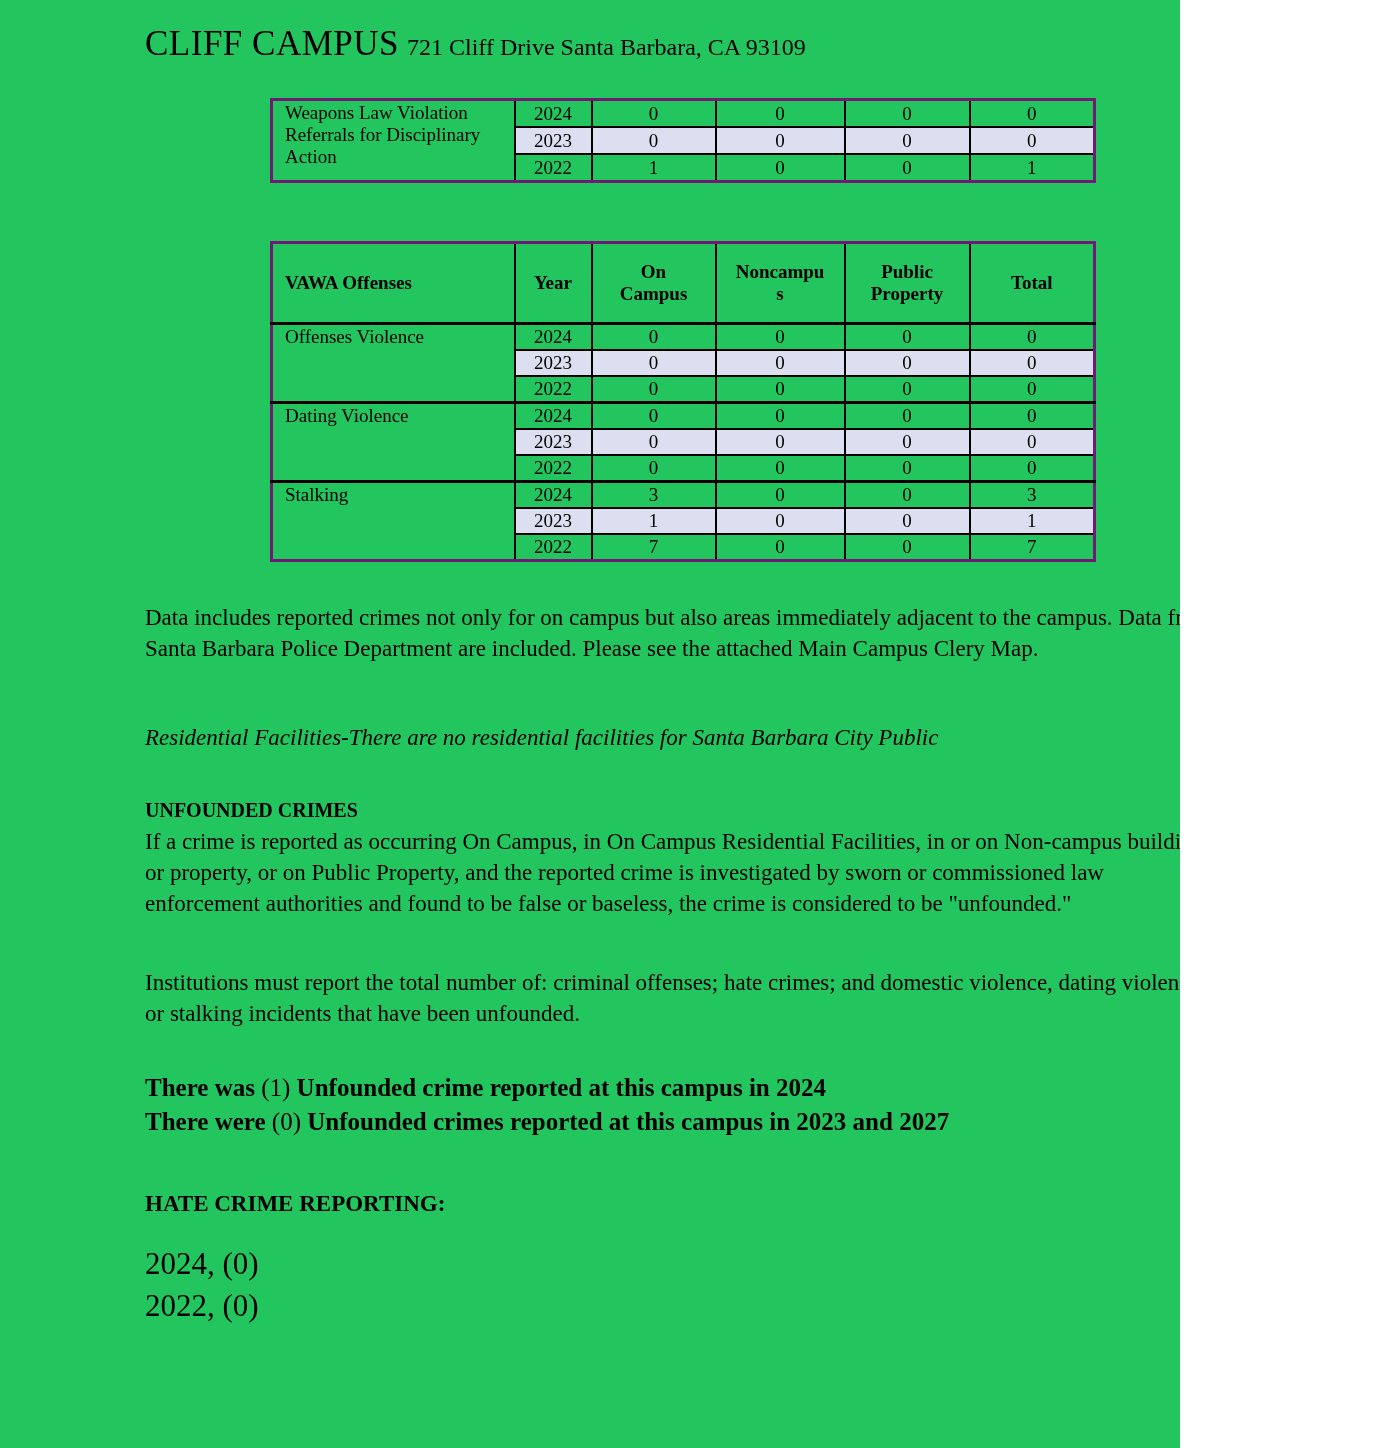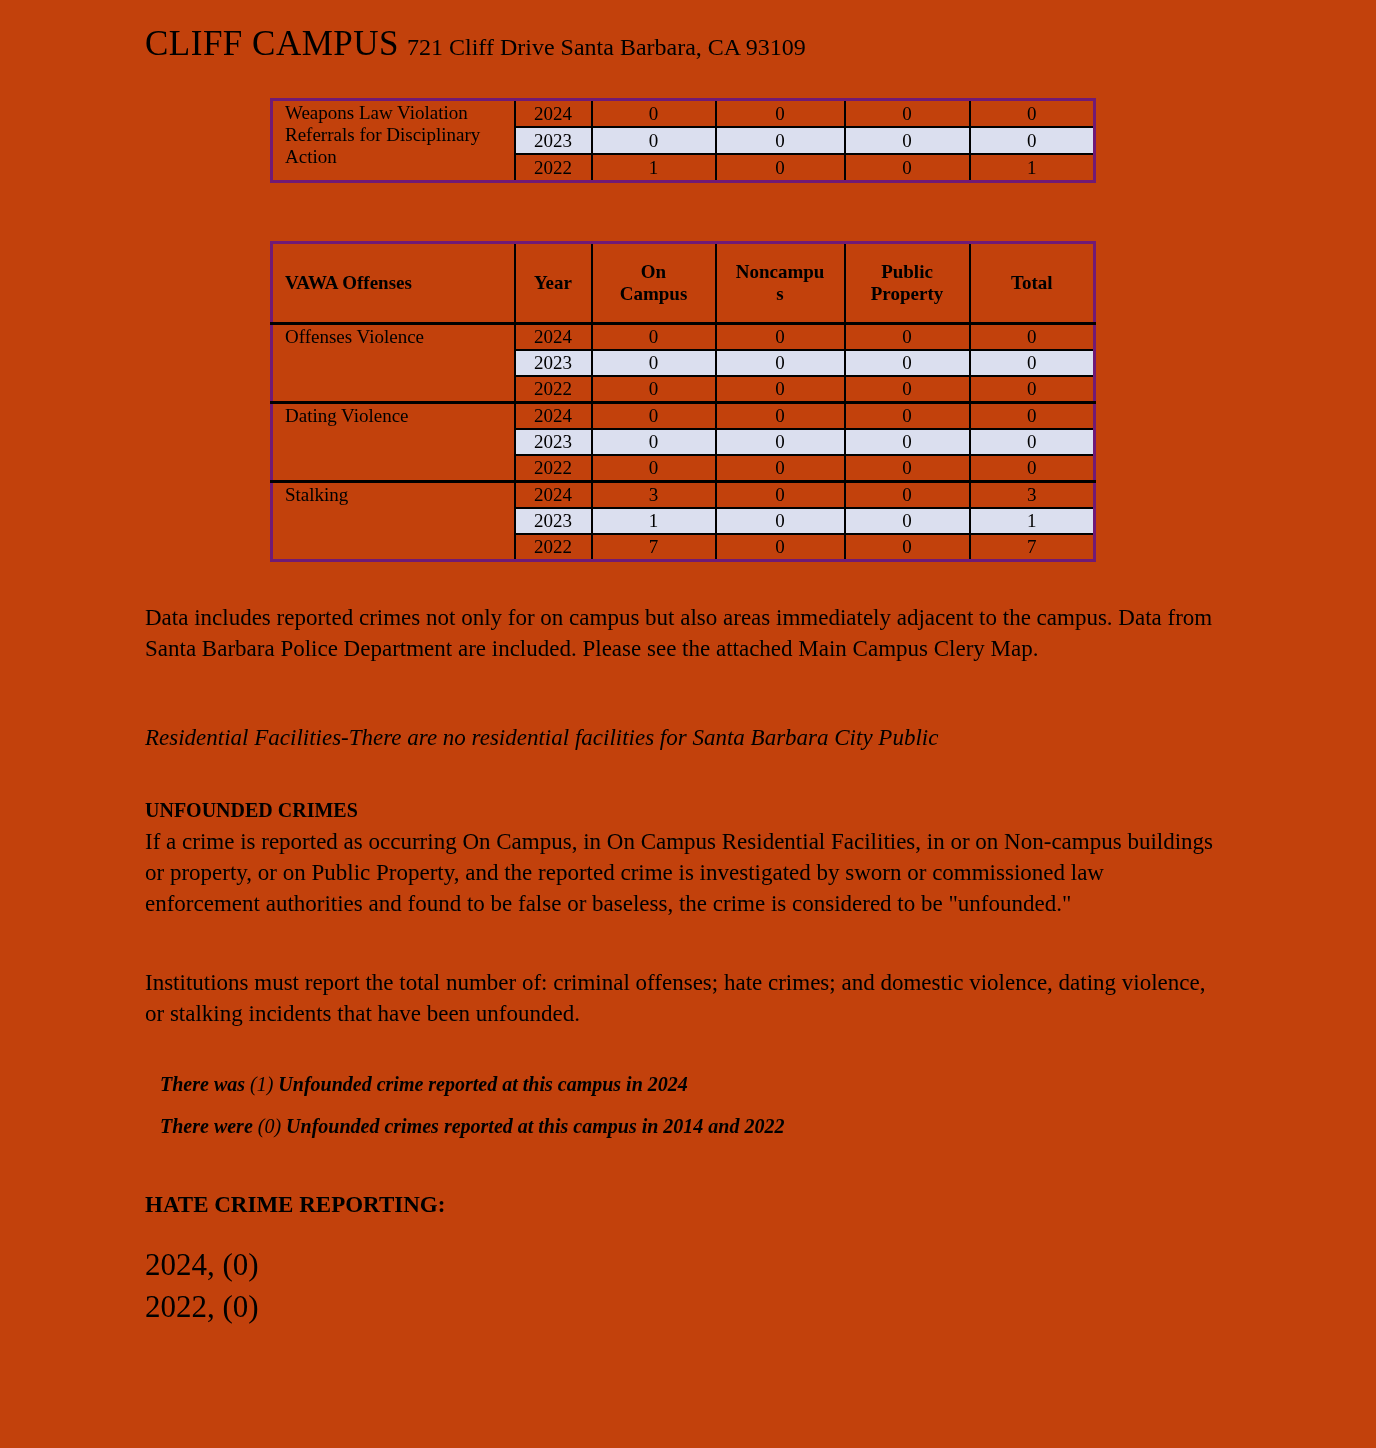--- a/index.html
+++ b/index.html
@@ -4,23 +4,23 @@
 <style>
   html, body {
     margin: 0;
     padding: 0;
     background: #ffffff;
     color: #000000;
     font-family: "Liberation Serif", "DejaVu Serif", serif;
   }
   .page {
     position: relative;
-    width: 1376px;
+    width: 1180px;
     height: 1448px;
-    background: #c2410c;
+    background: #22c55e;
     overflow: hidden;
   }
   .content {
     padding: 24px 145px 0 145px;
   }
   
   .title-line {
     margin: 0;
     font-weight: normal;
     white-space: nowrap;
@@ -71,24 +71,23 @@
     margin: 0;
     width: 1078px;
   }
   .p-data-note   { margin-top: 40px; }
   .p-residential { margin-top: 58px; font-style: italic; }
   .h-unfounded   { margin-top: 44px; font-size: 20px; font-weight: bold; margin-bottom: 0; }
   .p-unfounded-body { margin-top: 2px; }
   .p-institutions   { margin-top: 48px; }
   .bold-lines { margin-top: 42px; }
   .bold-line {
-    font-size: 20px;
+    font-size: 25px;
     line-height: 1.35;
-    margin: 15px;
-    font-style: italic;
+    margin: 0;
   }
   .bold-line .b   { font-weight: bold; }
   .bold-line .reg { font-weight: normal; }
   .h-hate {
     margin: 52px 0 0 0;
     font-size: 23px;
     font-weight: bold;
   }
   .hate-list { margin-top: 26px; }
   .hate-entry {
@@ -238,21 +237,21 @@
 
     <p class="para p-residential">Residential Facilities-There are no residential facilities for Santa Barbara City Public</p>
 
     <p class="para h-unfounded">UNFOUNDED CRIMES</p>
     <p class="para p-unfounded-body">If a crime is reported as occurring On Campus, in On Campus Residential Facilities, in or on Non-campus buildings or property, or on Public Property, and the reported crime is investigated by sworn or commissioned law enforcement authorities and found to be false or baseless, the crime is considered to be "unfounded."</p>
 
     <p class="para p-institutions">Institutions must report the total number of: criminal offenses; hate crimes; and domestic violence, dating violence, or stalking incidents that have been unfounded.</p>
 
     <div class="bold-lines">
       <p class="bold-line"><span class="b">There was </span><span class="reg">(1)</span><span class="b"> Unfounded crime reported at this campus in 2024</span></p>
-      <p class="bold-line"><span class="b">There were </span><span class="reg">(0)</span><span class="b"> Unfounded crimes reported at this campus in 2014 and 2022</span></p>
+      <p class="bold-line"><span class="b">There were </span><span class="reg">(0)</span><span class="b"> Unfounded crimes reported at this campus in 2023 and 2027</span></p>
     </div>
 
     <p class="h-hate">HATE CRIME REPORTING:</p>
 
     <div class="hate-list">
       <p class="hate-entry">2024, (0)</p>
       <p class="hate-entry">2022, (0)</p>
     </div>
 
   </div>

